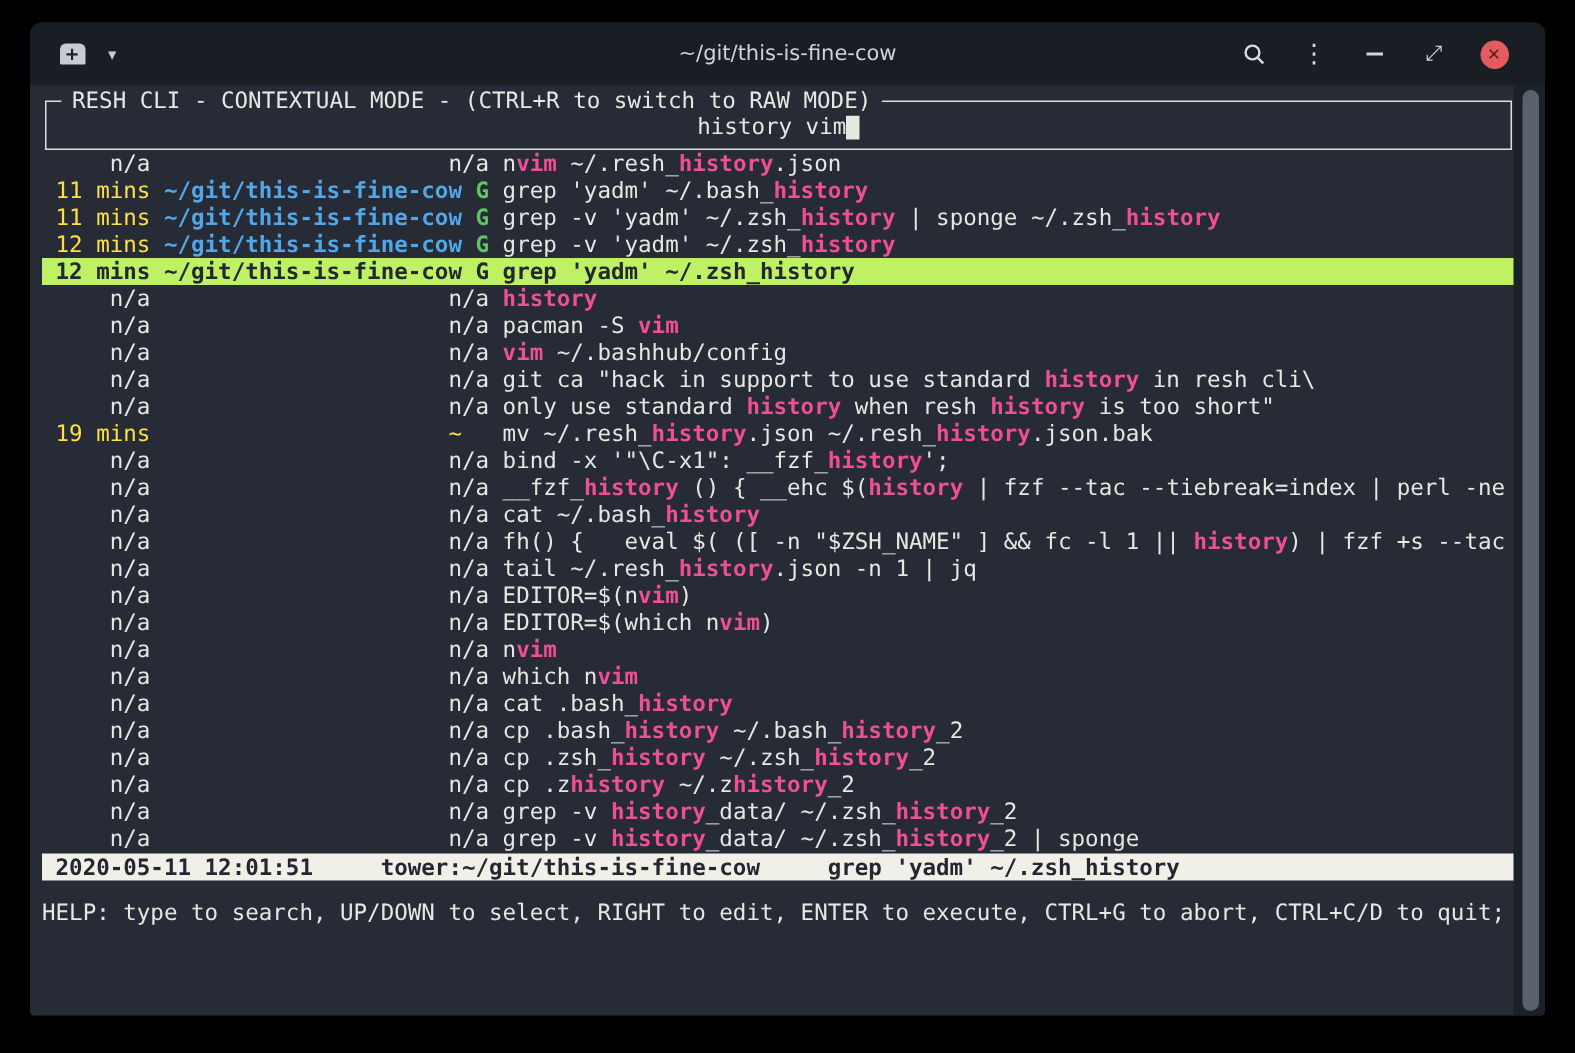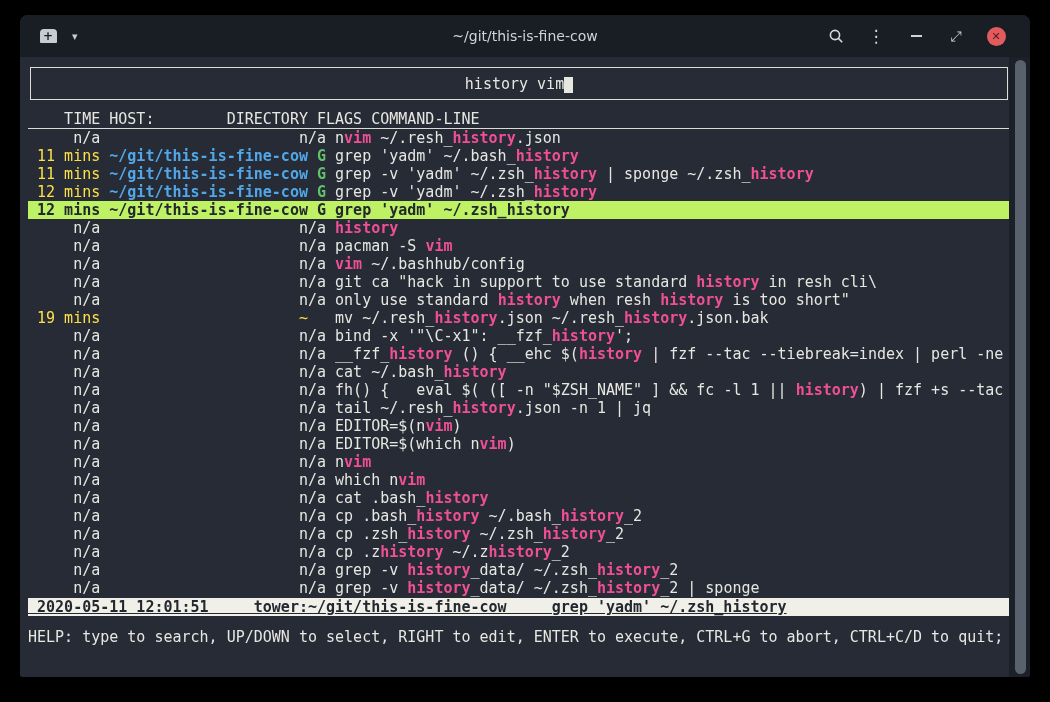--- a/index.html
+++ b/index.html
@@ -72,21 +72,21 @@
   .plain { color:#e7e7e2; }
   .time  { color:#fde047; }
   .dir   { color:#51a7e8; font-weight:bold; }
   .flag  { color:#61c26a; font-weight:bold; }
   .match { color:#ee4f95; font-weight:bold; }
   .sel { background:#bef264; }
   .sel span { color:#23272f !important; font-weight:bold; }
 
   .status-bar {
     background:#f0efe8; color:#23272f; font-weight:bold;
-    white-space:pre; line-height:18px; height:18px; margin-top:1px;text-decoration:underline;
+    white-space:pre; line-height:18px; height:18px; margin-top:1px;
   }
   .help-line { white-space:pre; line-height:18px; color:#e7e7e2; margin-top:12px; }
 </style>
 </head>
 <body>
 
 <div class="window">
 
   <div class="titlebar">
     <div class="tb-left">
@@ -119,24 +119,24 @@
           <span>✕</span>
         </div>
       </div>
     </div>
   </div>
 
   <div class="terminal">
     <div class="content">
 
       <div class="search-box">
+        <span class="box-label">RESH CLI - CONTEXTUAL MODE - (CTRL+R to switch to RAW MODE)</span>
         <div class="query-line"><span>history vim</span><span class="cursor"></span></div>
       </div>
 
-      <div class="col-header">    TIME HOST:        DIRECTORY FLAGS COMMAND-LINE</div>
 
       <div id="rows">
           <div class="trow"><span class="plain">     n/a</span><span class="plain"> </span><span class="plain">                     n/a</span><span class="plain"> </span><span class="plain">n</span><span class="match">vim</span><span class="plain"> ~/.resh_</span><span class="match">history</span><span class="plain">.json</span></div>
           <div class="trow"><span class="time"> 11 mins</span><span class="plain"> </span><span class="dir">~/git/this-is-fine-cow</span><span class="plain"> </span><span class="flag">G</span><span class="plain"> </span><span class="plain">grep 'yadm' ~/.bash_</span><span class="match">history</span></div>
           <div class="trow"><span class="time"> 11 mins</span><span class="plain"> </span><span class="dir">~/git/this-is-fine-cow</span><span class="plain"> </span><span class="flag">G</span><span class="plain"> </span><span class="plain">grep -v 'yadm' ~/.zsh_</span><span class="match">history</span><span class="plain"> | sponge ~/.zsh_</span><span class="match">history</span></div>
           <div class="trow"><span class="time"> 12 mins</span><span class="plain"> </span><span class="dir">~/git/this-is-fine-cow</span><span class="plain"> </span><span class="flag">G</span><span class="plain"> </span><span class="plain">grep -v 'yadm' ~/.zsh_</span><span class="match">history</span></div>
           <div class="trow sel"><span class="time"> 12 mins</span><span class="plain"> </span><span class="dir">~/git/this-is-fine-cow</span><span class="plain"> </span><span class="flag">G</span><span class="plain"> </span><span class="plain">grep 'yadm' ~/.zsh_</span><span class="match">history</span></div>
           <div class="trow"><span class="plain">     n/a</span><span class="plain"> </span><span class="plain">                     n/a</span><span class="plain"> </span><span class="match">history</span></div>
           <div class="trow"><span class="plain">     n/a</span><span class="plain"> </span><span class="plain">                     n/a</span><span class="plain"> </span><span class="plain">pacman -S </span><span class="match">vim</span></div>
           <div class="trow"><span class="plain">     n/a</span><span class="plain"> </span><span class="plain">                     n/a</span><span class="plain"> </span><span class="match">vim</span><span class="plain"> ~/.bashhub/config</span></div>

